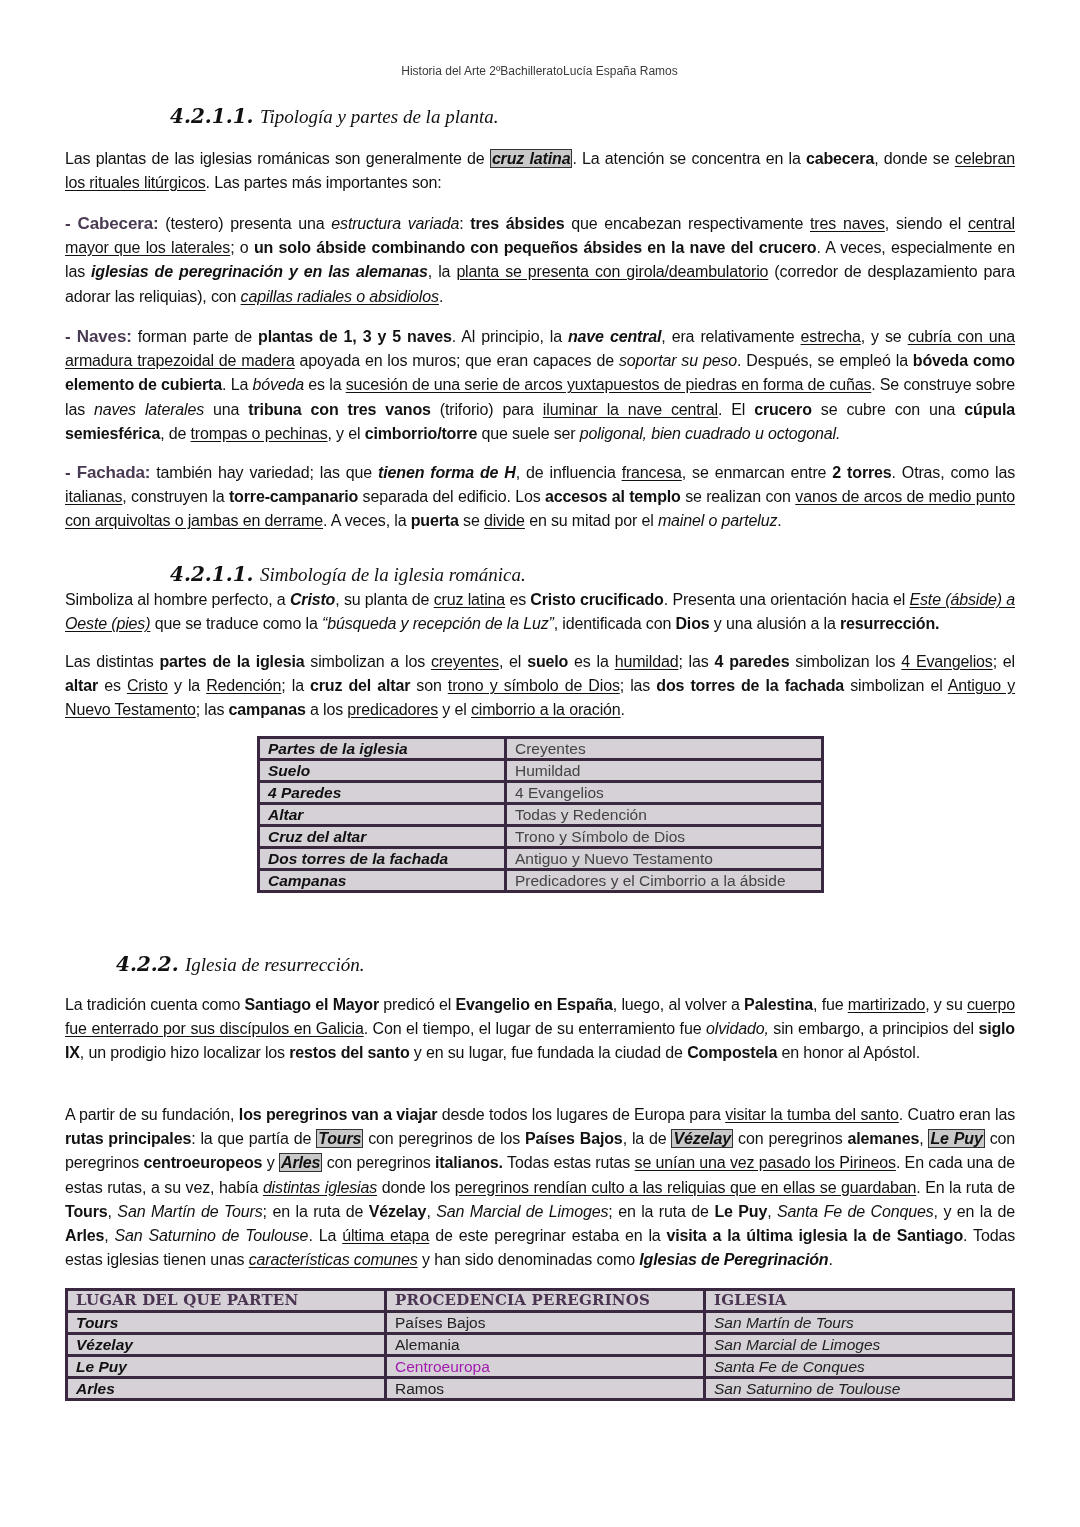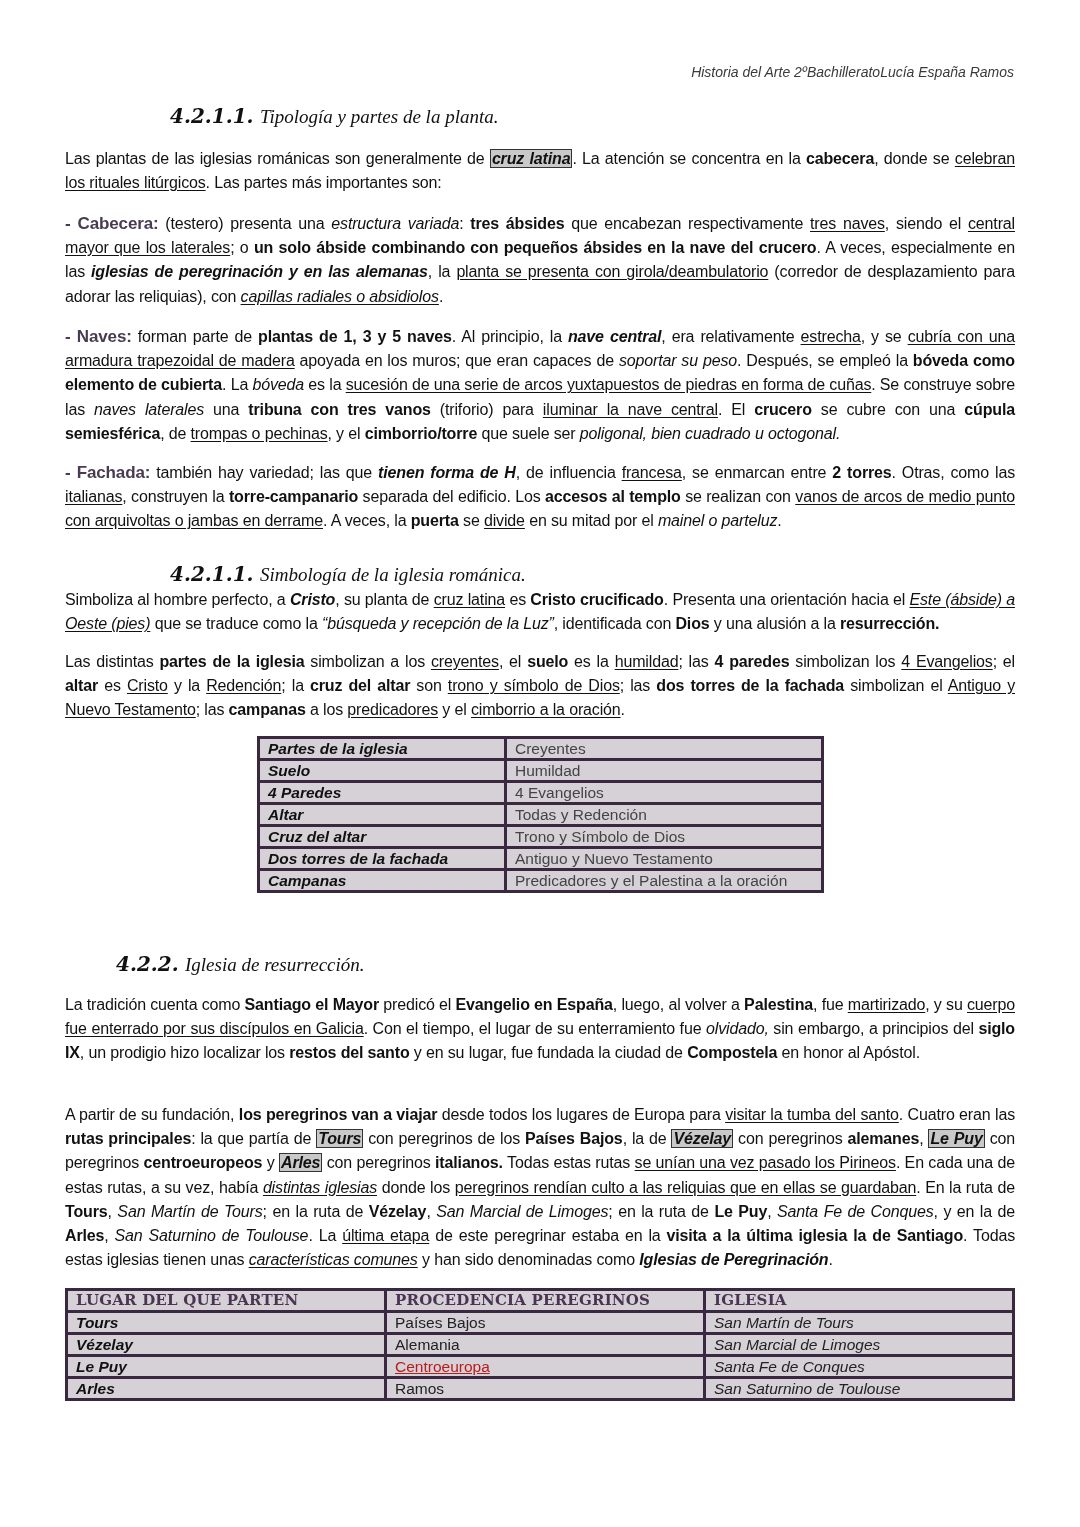--- a/index.html
+++ b/index.html
@@ -3,22 +3,22 @@
 <meta charset="utf-8">
 <style>
   html, body { margin: 0; padding: 0; background: #ffffff; }
   body {
     width: 1080px; height: 1527px; position: relative; overflow: hidden;
     font-family: "Liberation Sans", "DejaVu Sans", sans-serif;
     color: #111111;
   }
   .page-header {
     position: absolute; top: 64px; left: 65px; right: 66px;
-    display: flex; justify-content: flex-end;
-    font-size: 14px; font-style: italic; color: #3a3a3a;
+    display: flex; justify-content: center;
+    font-size: 12px; color: #3a3a3a;
   }
   .heading {
     position: absolute;
     font-family: "DejaVu Serif", "Liberation Serif", serif;
     font-size: 20px; color: #111;
     white-space: nowrap;
   }
   .heading .num { font-weight: bold; font-style: italic; }
   .heading .title { font-style: italic; font-family: "Liberation Serif", "DejaVu Serif", serif; font-size: 19px; }
   .para {
@@ -93,21 +93,21 @@
       <tr>
         <td class="k" style="width: 228px;">Cruz del altar</td>
         <td class="v">Trono y Símbolo de Dios</td>
       </tr>
       <tr>
         <td class="k" style="width: 228px;">Dos torres de la fachada</td>
         <td class="v">Antiguo y Nuevo Testamento</td>
       </tr>
       <tr>
         <td class="k" style="width: 228px;">Campanas</td>
-        <td class="v">Predicadores y el Palestina a la oración</td>
+        <td class="v">Predicadores y el Cimborrio a la ábside</td>
       </tr>
     </tbody>
 </table>
 
 <div class="heading" style="top:952px; left:116px;">
   <span class="num">4.2.2.</span>
   <span class="title">Iglesia de resurrección.</span>
 </div>
 <div class="para" style="top:993px;"><span>La tradición cuenta como </span><span style="font-weight: bold;">Santiago el Mayor</span><span> predicó el </span><span style="font-weight: bold;">Evangelio en España</span><span>, luego, al volver a </span><span style="font-weight: bold;">Palestina</span><span>, fue </span><span style="text-decoration: underline; text-underline-offset: 2px;">martirizado</span><span>, y su </span><span style="text-decoration: underline; text-underline-offset: 2px;">cuerpo fue enterrado por sus discípulos en Galicia</span><span>. Con el tiempo, el lugar de su enterramiento fue </span><span style="font-style: italic;">olvidado,</span><span> sin embargo, a principios del </span><span style="font-weight: bold;">siglo IX</span><span>, un prodigio hizo localizar los </span><span style="font-weight: bold;">restos del santo</span><span> y en su lugar, fue fundada la ciudad de </span><span style="font-weight: bold;">Compostela</span><span> en honor al Apóstol.</span></div>
 <div class="para" style="top:1103px;"><span>A partir de su fundación, </span><span style="font-weight: bold;">los peregrinos van a viajar</span><span> desde todos los lugares de Europa para </span><span style="text-decoration: underline; text-underline-offset: 2px;">visitar la tumba del santo</span><span>. Cuatro eran las </span><span style="font-weight: bold;">rutas principales</span><span>: la que partía de </span><span class="hl">Tours</span><span> con peregrinos de los </span><span style="font-weight: bold;">Países Bajos</span><span>, la de </span><span class="hl">Vézelay</span><span> con peregrinos </span><span style="font-weight: bold;">alemanes</span><span>, </span><span class="hl">Le Puy</span><span> con peregrinos </span><span style="font-weight: bold;">centroeuropeos</span><span> y </span><span class="hl">Arles</span><span> con peregrinos </span><span style="font-weight: bold;">italianos.</span><span> Todas estas rutas </span><span style="text-decoration: underline; text-underline-offset: 2px;">se unían una vez pasado los Pirineos</span><span>. En cada una de estas rutas, a su vez, había </span><span style="font-style: italic; text-decoration: underline; text-underline-offset: 2px;">distintas iglesias</span><span> donde los </span><span style="text-decoration: underline; text-underline-offset: 2px;">peregrinos rendían culto a las reliquias que en ellas se guardaban</span><span>. En la ruta de </span><span style="font-weight: bold;">Tours</span><span>, </span><span style="font-style: italic;">San Martín de Tours</span><span>; en la ruta de </span><span style="font-weight: bold;">Vézelay</span><span>, </span><span style="font-style: italic;">San Marcial de Limoges</span><span>; en la ruta de </span><span style="font-weight: bold;">Le Puy</span><span>, </span><span style="font-style: italic;">Santa Fe de Conques</span><span>, y en la de </span><span style="font-weight: bold;">Arles</span><span>, </span><span style="font-style: italic;">San Saturnino de Toulouse</span><span>. La </span><span style="text-decoration: underline; text-underline-offset: 2px;">última etapa</span><span> de este peregrinar estaba en la </span><span style="font-weight: bold;">visita a la última iglesia la de Santiago</span><span>. Todas estas iglesias tienen unas </span><span style="font-style: italic; text-decoration: underline; text-underline-offset: 2px;">características comunes</span><span> y han sido denominadas como </span><span style="font-weight: bold; font-style: italic;">Iglesias de Peregrinación</span><span>.</span></div>
@@ -126,21 +126,21 @@
         <td class="" style="color: rgb(34, 34, 34);">Países Bajos</td>
         <td class="v2">San Martín de Tours</td>
       </tr>
       <tr>
         <td class="k">Vézelay</td>
         <td class="" style="color: rgb(34, 34, 34);">Alemania</td>
         <td class="v2">San Marcial de Limoges</td>
       </tr>
       <tr>
         <td class="k">Le Puy</td>
-        <td class="" style="color: #b91c1c; text-decoration: underline;">Centroeuropa</td>
+        <td class="" style="color: #a21caf;">Centroeuropa</td>
         <td class="v2">Santa Fe de Conques</td>
       </tr>
       <tr>
         <td class="k">Arles</td>
         <td class="" style="color: rgb(34, 34, 34);">Ramos</td>
         <td class="v2">San Saturnino de Toulouse</td>
       </tr>
     </tbody>
 </table>
 

